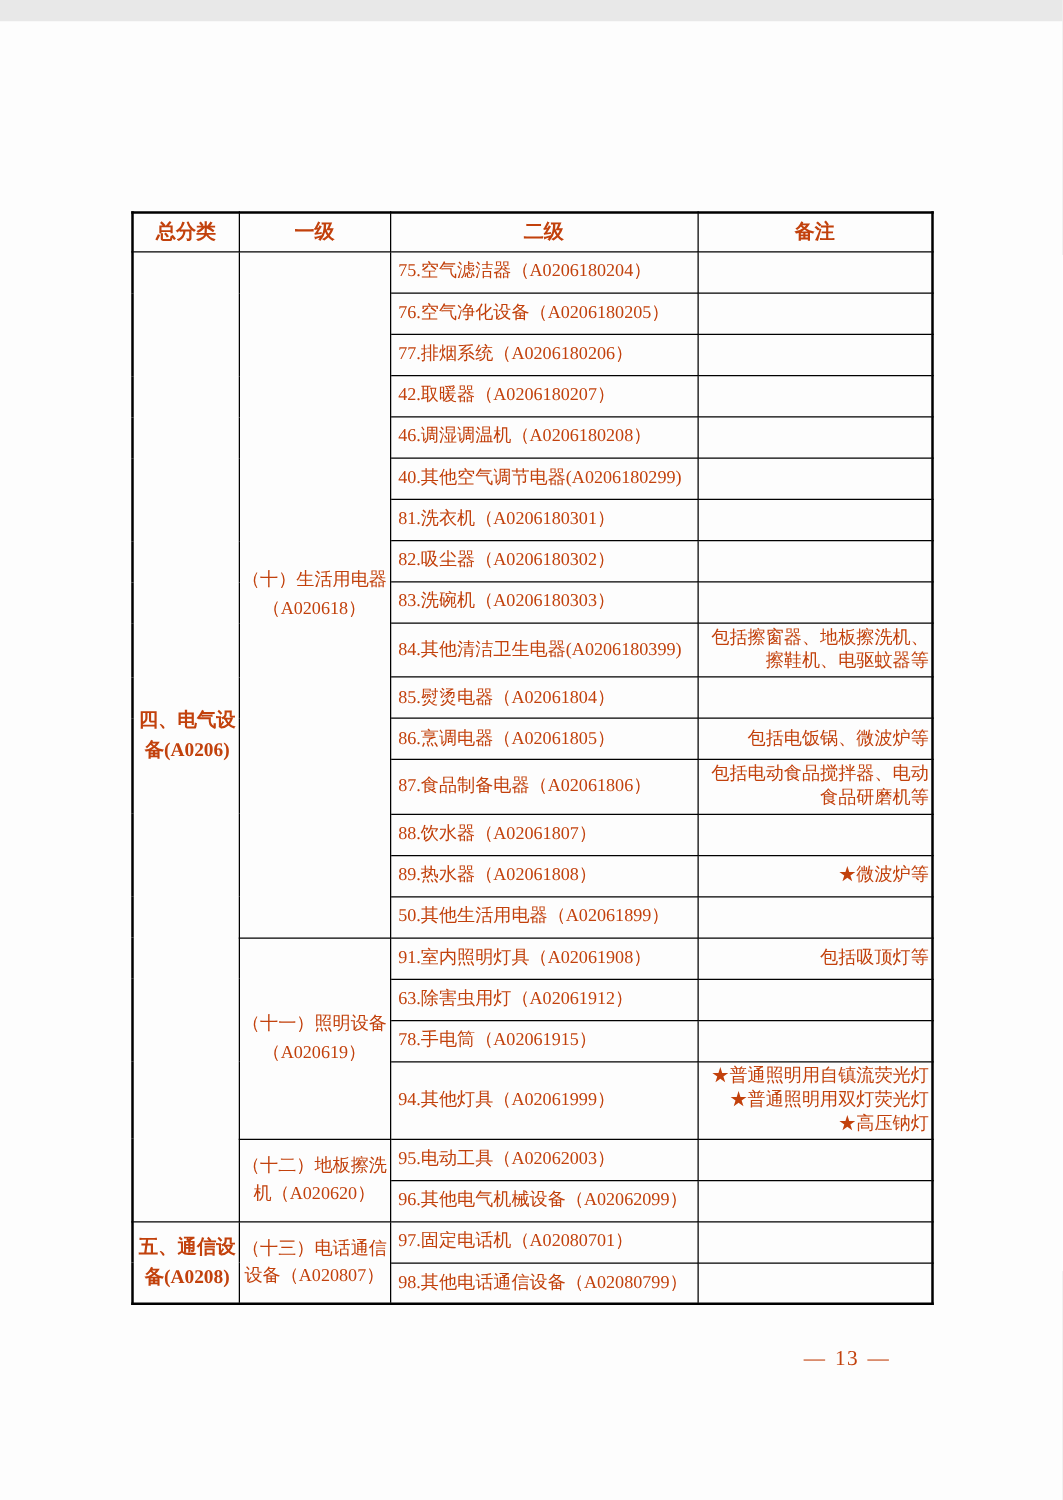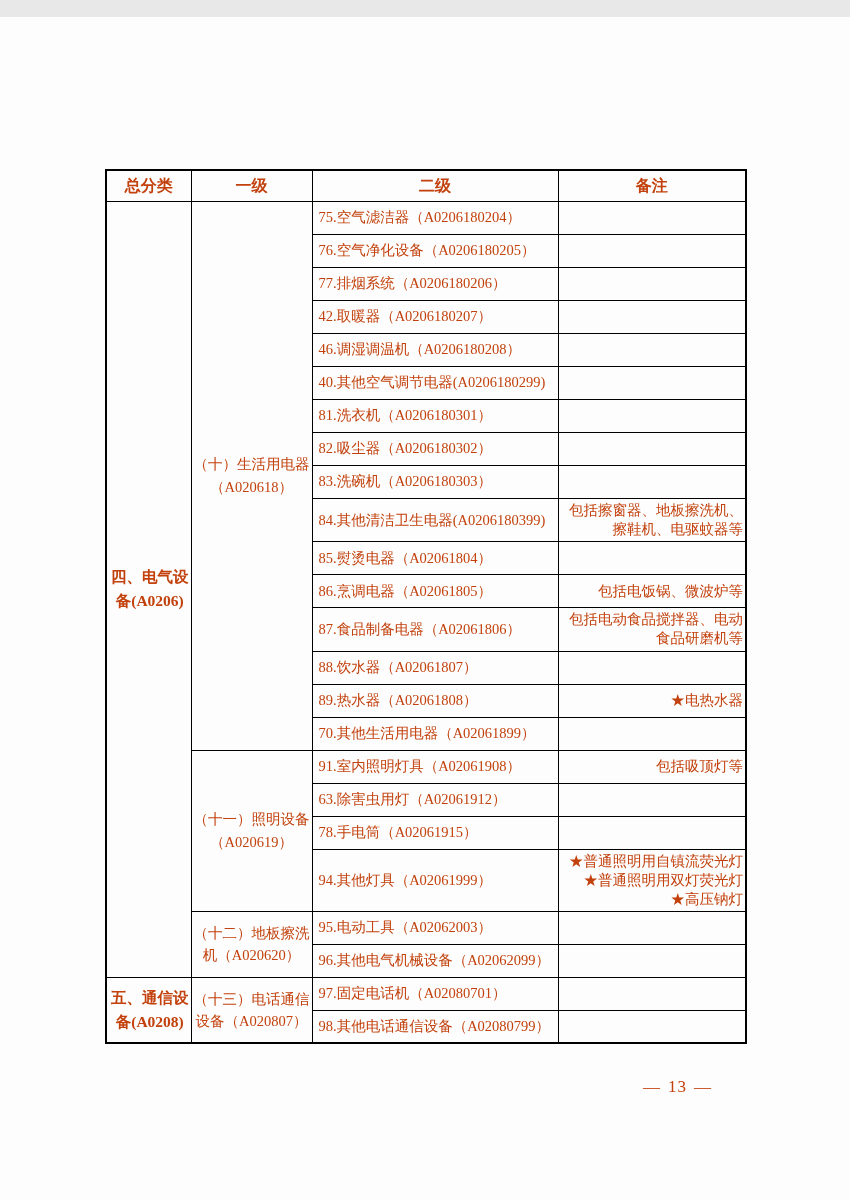--- a/index.html
+++ b/index.html
@@ -148,24 +148,24 @@
         <tr class="data-row">
           <td class="l2">87.食品制备电器（A02061806）</td>
           <td class="rm">包括电动食品搅拌器、电动食品研磨机等</td>
         </tr>
         <tr class="data-row">
           <td class="l2">88.饮水器（A02061807）</td>
           <td class="rm"></td>
         </tr>
         <tr class="data-row">
           <td class="l2">89.热水器（A02061808）</td>
-          <td class="rm">★电热水器</td>
-        </tr>
-        <tr class="data-row">
-          <td class="l2">70.其他生活用电器（A02061899）</td>
+          <td class="rm">★微波炉等</td>
+        </tr>
+        <tr class="data-row">
+          <td class="l2">50.其他生活用电器（A02061899）</td>
           <td class="rm"></td>
         </tr>
 
         <tr class="data-row">
           <td class="l1" rowspan="4">（十一）照明设备（A020619）</td>
           <td class="l2">91.室内照明灯具（A02061908）</td>
           <td class="rm">包括吸顶灯等</td>
         </tr>
         <tr class="data-row">
           <td class="l2">63.除害虫用灯（A02061912）</td>

